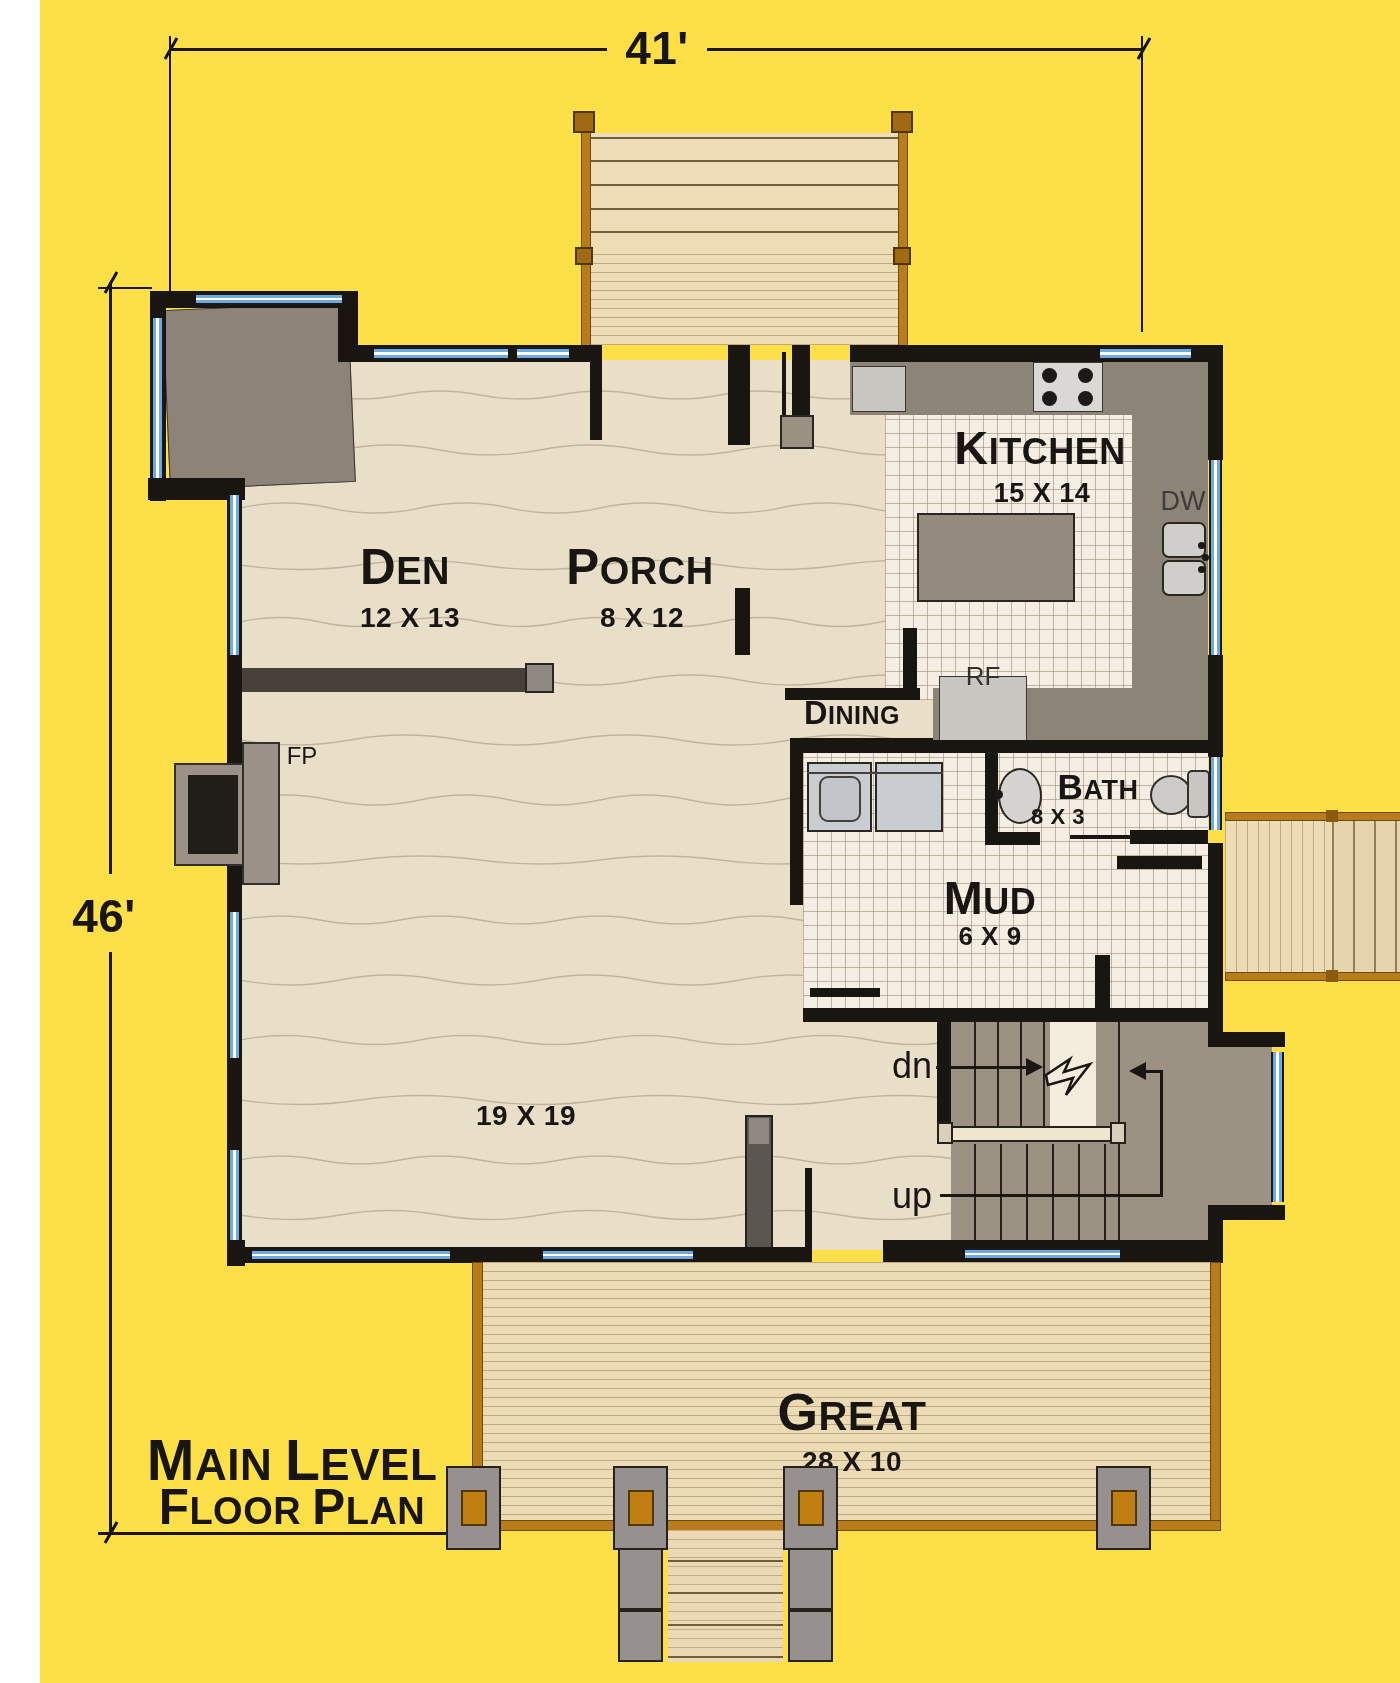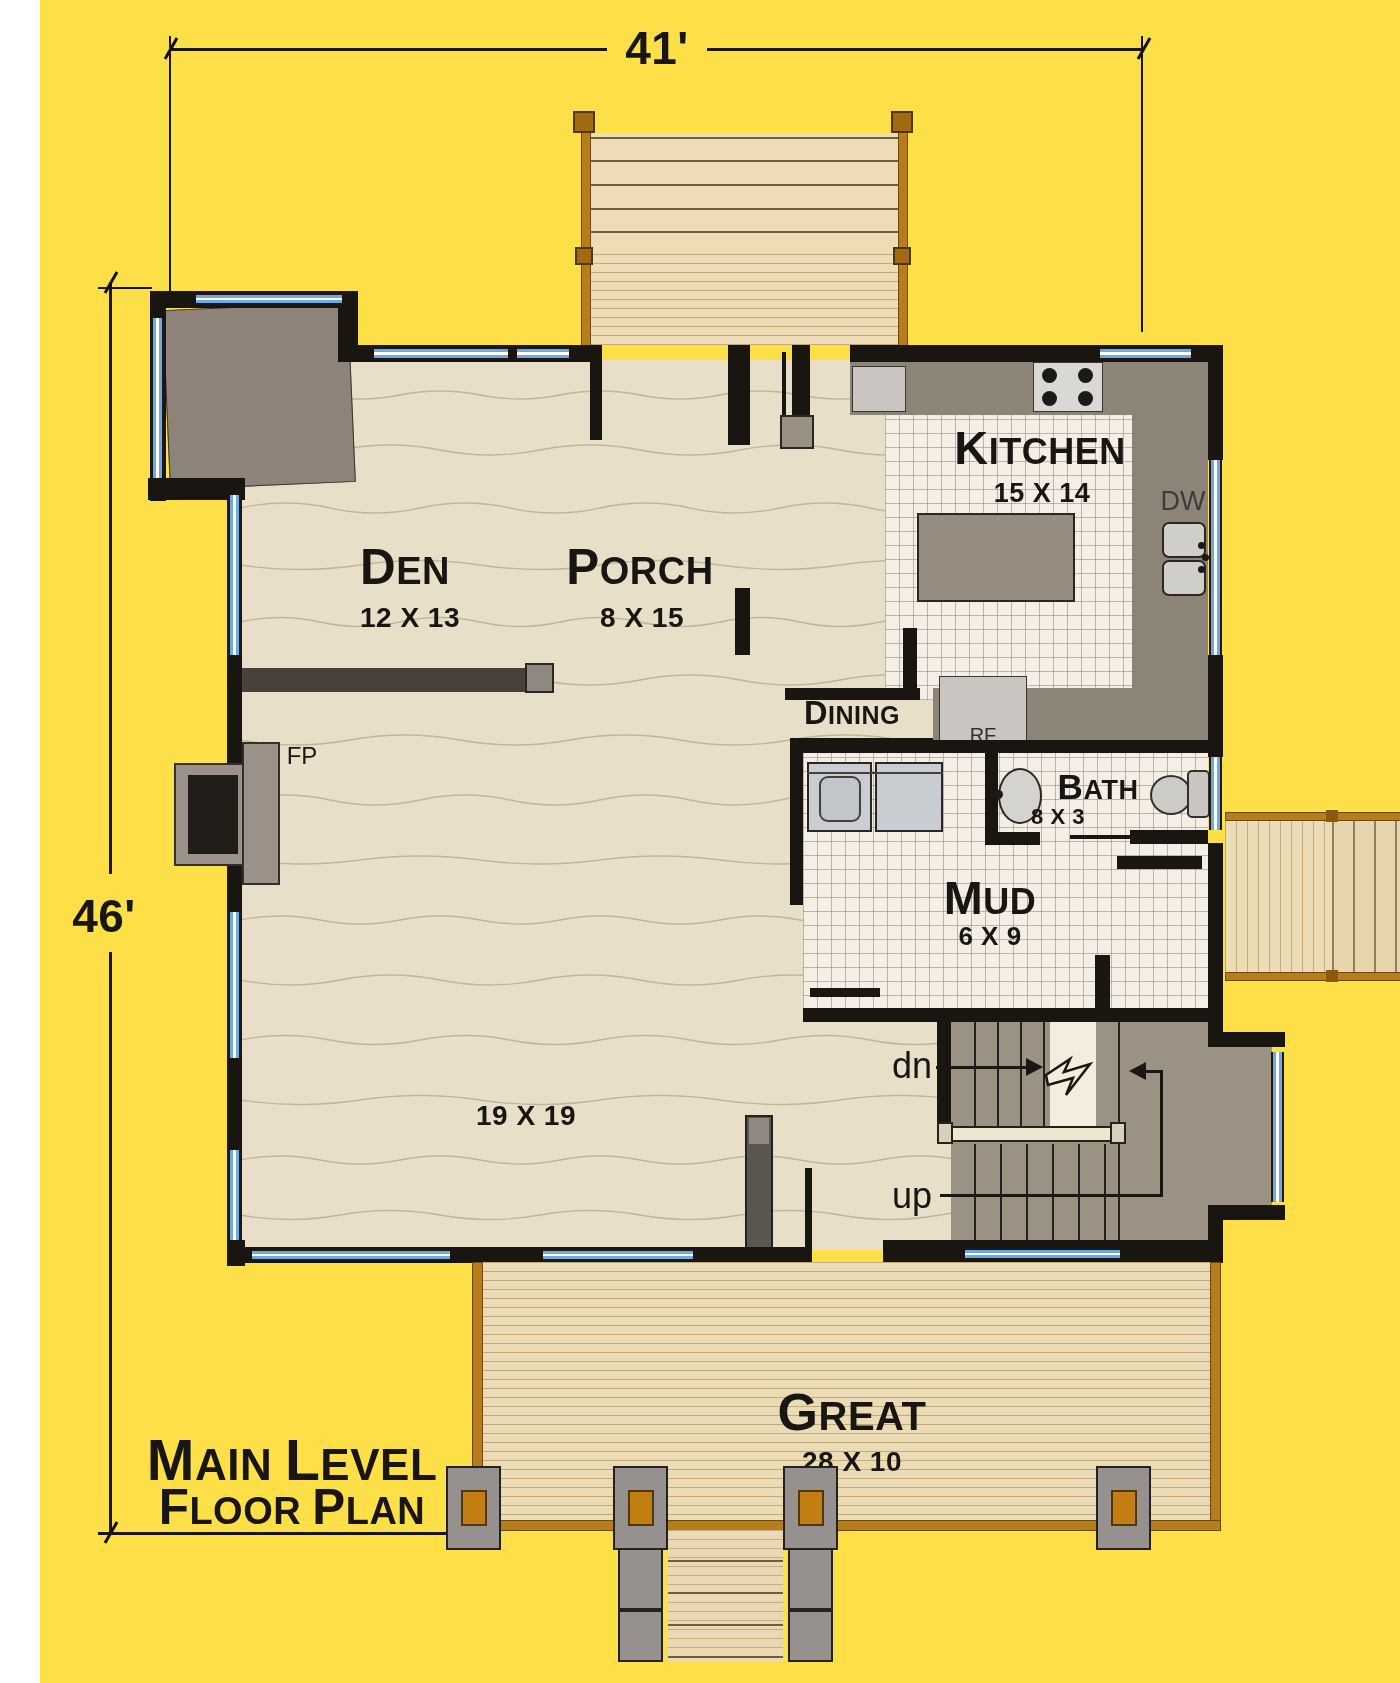--- a/index.html
+++ b/index.html
@@ -146,21 +146,21 @@
   <div class="abs" style="left:1038px;top:391px;width:15px;height:15px;border-radius:50%;background:#1c1a17;"></div>
   <div class="gray" style="left:1092px;top:362px;width:76px;height:356px;"></div>
   <div class="abs" style="left:1122px;top:522px;width:44px;height:36px;background:#cfcecb;border:2px solid #2a2722;border-radius:7px;box-sizing:border-box;"></div>
   <div class="abs" style="left:1122px;top:560px;width:44px;height:36px;background:#cfcecb;border:2px solid #2a2722;border-radius:7px;box-sizing:border-box;"></div>
   <div class="abs" style="left:1158px;top:542px;width:7px;height:7px;border-radius:50%;background:#1c1a17;"></div>
   <div class="abs" style="left:1162px;top:554px;width:7px;height:7px;border-radius:50%;background:#1c1a17;"></div>
   <div class="abs" style="left:1158px;top:566px;width:7px;height:7px;border-radius:50%;background:#1c1a17;"></div>
   <div class="abs" style="left:877px;top:513px;width:158px;height:89px;background:#968b7f;border:2px solid #2a2722;box-sizing:border-box;"></div>
   <div class="gray" style="left:893px;top:688px;width:275px;height:54px;"></div>
   <div class="ltgray" style="left:899px;top:676px;width:88px;height:66px;"></div>
-  <div class="lbl plain" style="left:943px;top:735px;font-size:20px;color:#33302b;">RF</div>
+  <div class="lbl plain" style="left:943px;top:676px;font-size:26px;color:#33302b;">RF</div>
   <div class="lbl plain" style="left:1143px;top:501px;font-size:27px;color:#3c3c3c;">DW</div>
   <div class="lbl sc" style="left:1000px;top:448px;font-size:36px;"><span class="w">KITCHEN</span></div>
   <div class="lbl" style="left:1002px;top:493px;font-size:27px;">15 X 14</div>
 
   <div class="wall" style="left:863px;top:628px;width:14px;height:72px;"></div>
   <div class="wall" style="left:695px;top:588px;width:15px;height:67px;"></div>
   <div class="wall" style="left:745px;top:688px;width:135px;height:12px;"></div>
   <div class="wall" style="left:750px;top:738px;width:143px;height:15px;"></div>
   <div class="wall" style="left:750px;top:740px;width:13px;height:165px;"></div>
   <div class="wall" style="left:890px;top:740px;width:278px;height:17px;"></div>
@@ -275,16 +275,16 @@
   <div class="thin" style="left:628px;top:1624px;width:115px;height:2px;background:#6f5e3a;"></div>
   <div class="thin" style="left:628px;top:1656px;width:115px;height:2px;background:#6f5e3a;"></div>
   <div class="post" style="left:578px;top:1548px;width:45px;height:62px;"></div>
   <div class="post" style="left:578px;top:1610px;width:45px;height:52px;"></div>
   <div class="post" style="left:748px;top:1548px;width:45px;height:62px;"></div>
   <div class="post" style="left:748px;top:1610px;width:45px;height:52px;"></div>
 
   <div class="lbl sc" style="left:365px;top:566px;font-size:38px;"><span class="w">DEN</span></div>
   <div class="lbl" style="left:370px;top:618px;font-size:28px;">12 X 13</div>
   <div class="lbl sc" style="left:600px;top:566px;font-size:38px;"><span class="w">PORCH</span></div>
-  <div class="lbl" style="left:602px;top:618px;font-size:28px;">8 X 15</div>
+  <div class="lbl" style="left:602px;top:618px;font-size:28px;">8 X 12</div>
   <div class="lbl" style="left:486px;top:1116px;font-size:28px;">19 X 19</div>
 
 </div>
 
 </body></html>

